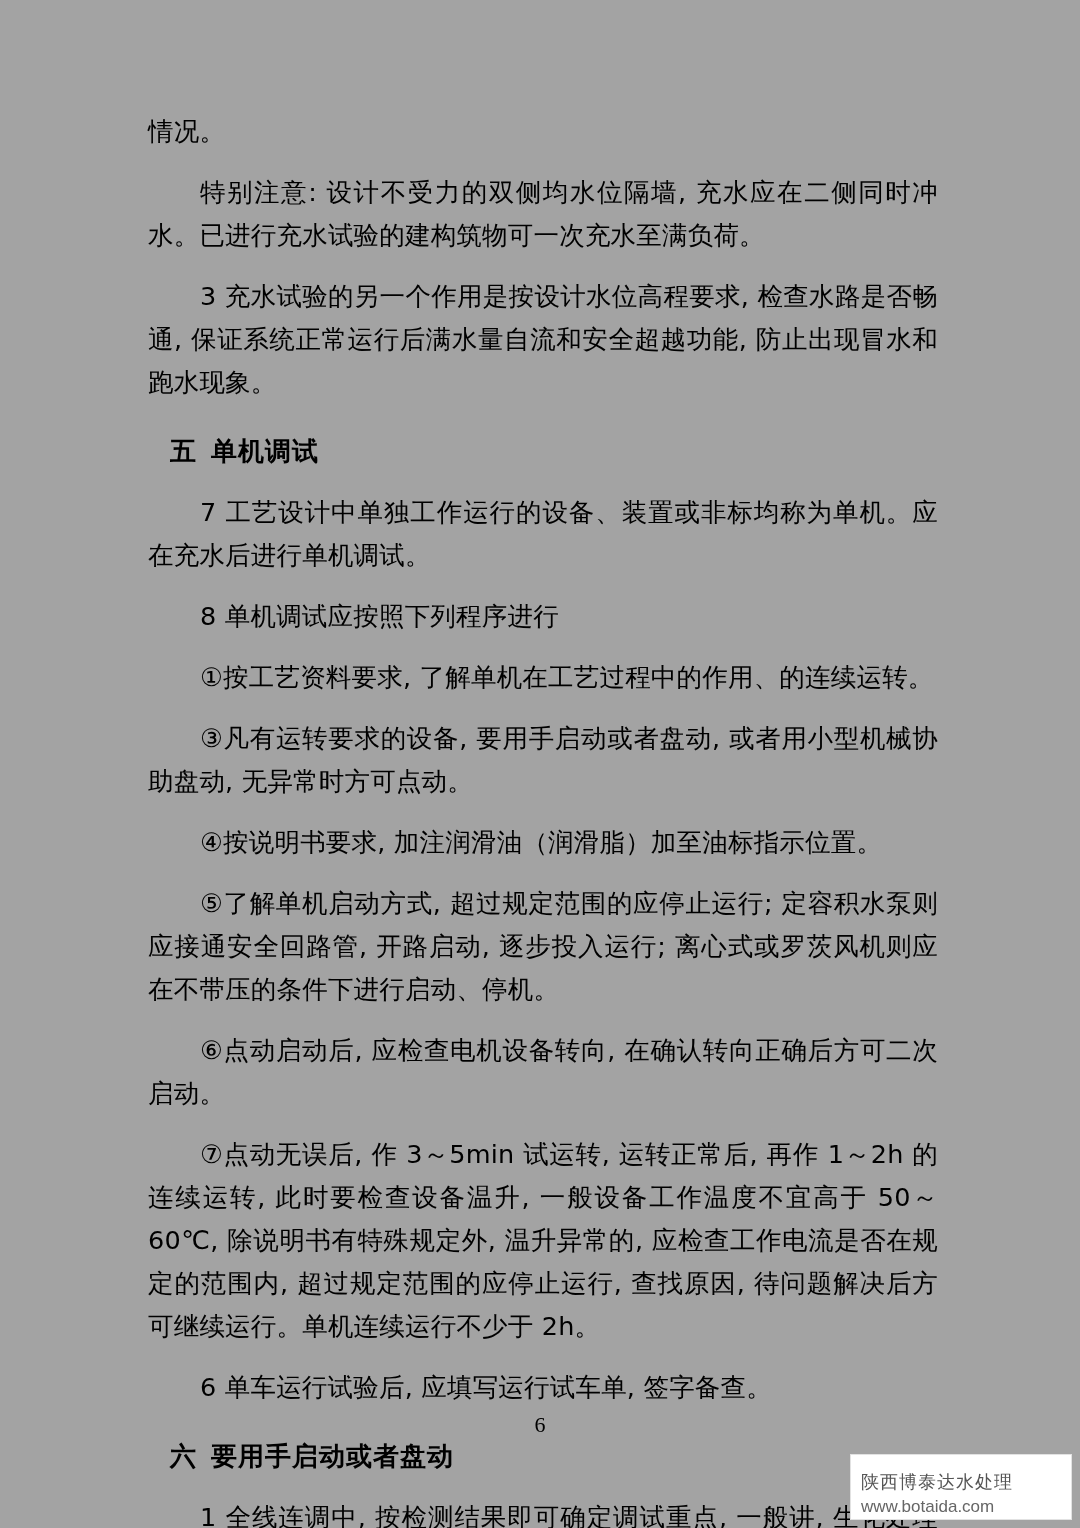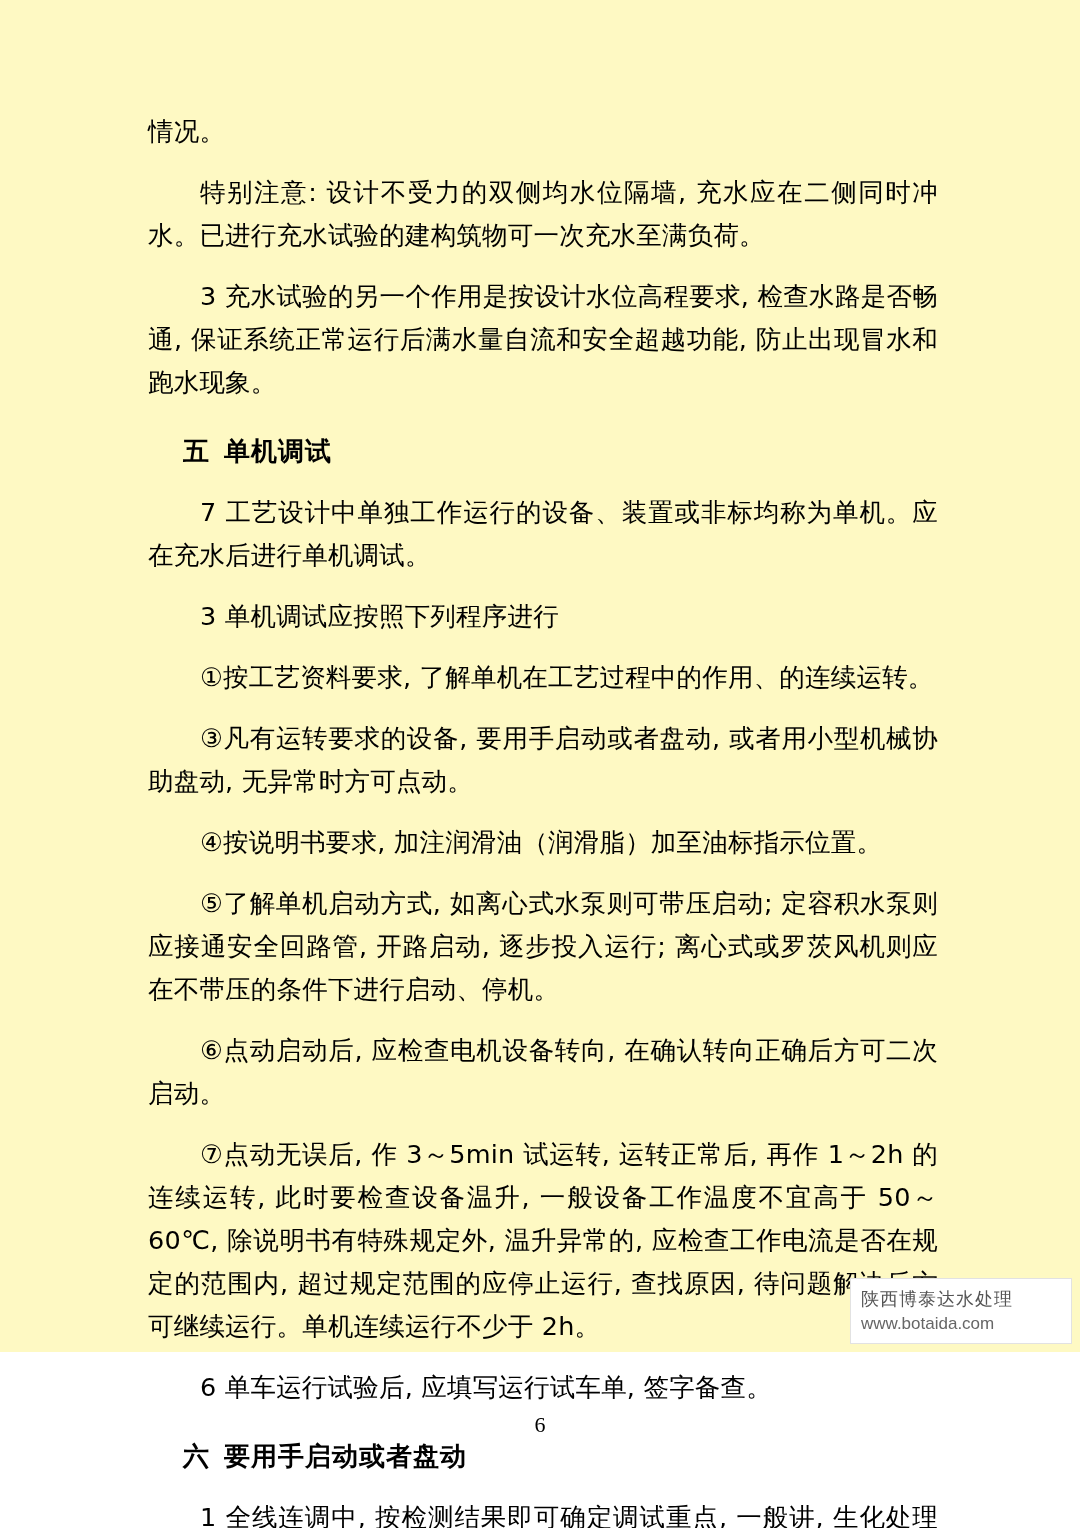--- a/index.html
+++ b/index.html
@@ -12,22 +12,22 @@
     height: 1528px;
     position: relative;
     font-family: "DejaVu Sans", sans-serif;
     color: #000000;
     overflow: hidden;
   }
   .page {
     position: absolute;
     top: 0; left: 0;
     width: 1080px;
-    height: 1352px;
-    background: #fef9c3;
+    height: 1528px;
+    background: #a3a3a3;
   }
   .content {
     position: absolute;
     left: 148px;
     top: 110px;
     width: 790px;
   }
   .para {
     font-size: 25.5px;
     line-height: 43px;
@@ -35,21 +35,21 @@
     text-justify: inter-ideograph;
     margin: 0 0 2px 0;
     letter-spacing: 0.2px;
   }
   .indent1 { text-indent: 0; }
   .indent2 { text-indent: 52px; margin-top: 18px; }
   .heading {
     font-size: 26px;
     font-weight: bold;
     line-height: 43px;
-    margin: 26px 0 16px 35px;
+    margin: 26px 0 16px 22px;
     letter-spacing: 1px;
   }
   .heading .h-num { margin-right: 14px; }
   .pagenum {
     position: absolute;
     left: 0;
     right: 0;
     top: 1412px;
     text-align: center;
     font-size: 22px;
@@ -59,21 +59,21 @@
     position: absolute;
     right: 8px;
     bottom: 8px;
     width: 222px;
     height: 66px;
     background: #ffffff;
     border: 1px solid #e2e2e2;
     box-sizing: border-box;
     display: flex;
     flex-direction: column;
-    justify-content: center;
+    justify-content: flex-end;
     padding-left: 10px;
   }
   .watermark .wm-line1 {
     font-size: 18px;
     color: #555;
     letter-spacing: 1px;
     line-height: 26px;
   }
   .watermark .wm-line2 {
     font-size: 17px;
@@ -93,30 +93,30 @@
     <p class="para indent2">特别注意: 设计不受力的双侧均水位隔墙, 充水应在二侧同时冲水。已进行充水试验的建构筑物可一次充水至满负荷。</p>
 
     <p class="para indent2">3 充水试验的另一个作用是按设计水位高程要求, 检查水路是否畅通, 保证系统正常运行后满水量自流和安全超越功能, 防止出现冒水和跑水现象。</p>
 
     <h2 class="heading">
       <span class="h-num">五</span><span>单机调试</span>
     </h2>
 
     <p class="para indent2">7 工艺设计中单独工作运行的设备、装置或非标均称为单机。应在充水后进行单机调试。</p>
 
-    <p class="para indent2">3 单机调试应按照下列程序进行</p>
+    <p class="para indent2">8 单机调试应按照下列程序进行</p>
 
     <p class="para indent2">①按工艺资料要求, 了解单机在工艺过程中的作用、的连续运转。</p>
 
 
     <p class="para indent2">③凡有运转要求的设备, 要用手启动或者盘动, 或者用小型机械协助盘动, 无异常时方可点动。</p>
 
     <p class="para indent2">④按说明书要求, 加注润滑油（润滑脂）加至油标指示位置。</p>
 
-    <p class="para indent2">⑤了解单机启动方式, 如离心式水泵则可带压启动; 定容积水泵则应接通安全回路管, 开路启动, 逐步投入运行; 离心式或罗茨风机则应在不带压的条件下进行启动、停机。</p>
+    <p class="para indent2">⑤了解单机启动方式, 超过规定范围的应停止运行; 定容积水泵则应接通安全回路管, 开路启动, 逐步投入运行; 离心式或罗茨风机则应在不带压的条件下进行启动、停机。</p>
 
     <p class="para indent2">⑥点动启动后, 应检查电机设备转向, 在确认转向正确后方可二次启动。</p>
 
     <p class="para indent2">⑦点动无误后, 作 3～5min 试运转, 运转正常后, 再作 1～2h 的连续运转, 此时要检查设备温升, 一般设备工作温度不宜高于 50～60℃, 除说明书有特殊规定外, 温升异常的, 应检查工作电流是否在规定的范围内, 超过规定范围的应停止运行, 查找原因, 待问题解决后方可继续运行。单机连续运行不少于 2h。</p>
 
     <p class="para indent2">6 单车运行试验后, 应填写运行试车单, 签字备查。</p>
 
     <h2 class="heading">
       <span class="h-num">六</span><span>要用手启动或者盘动</span>
     </h2>

